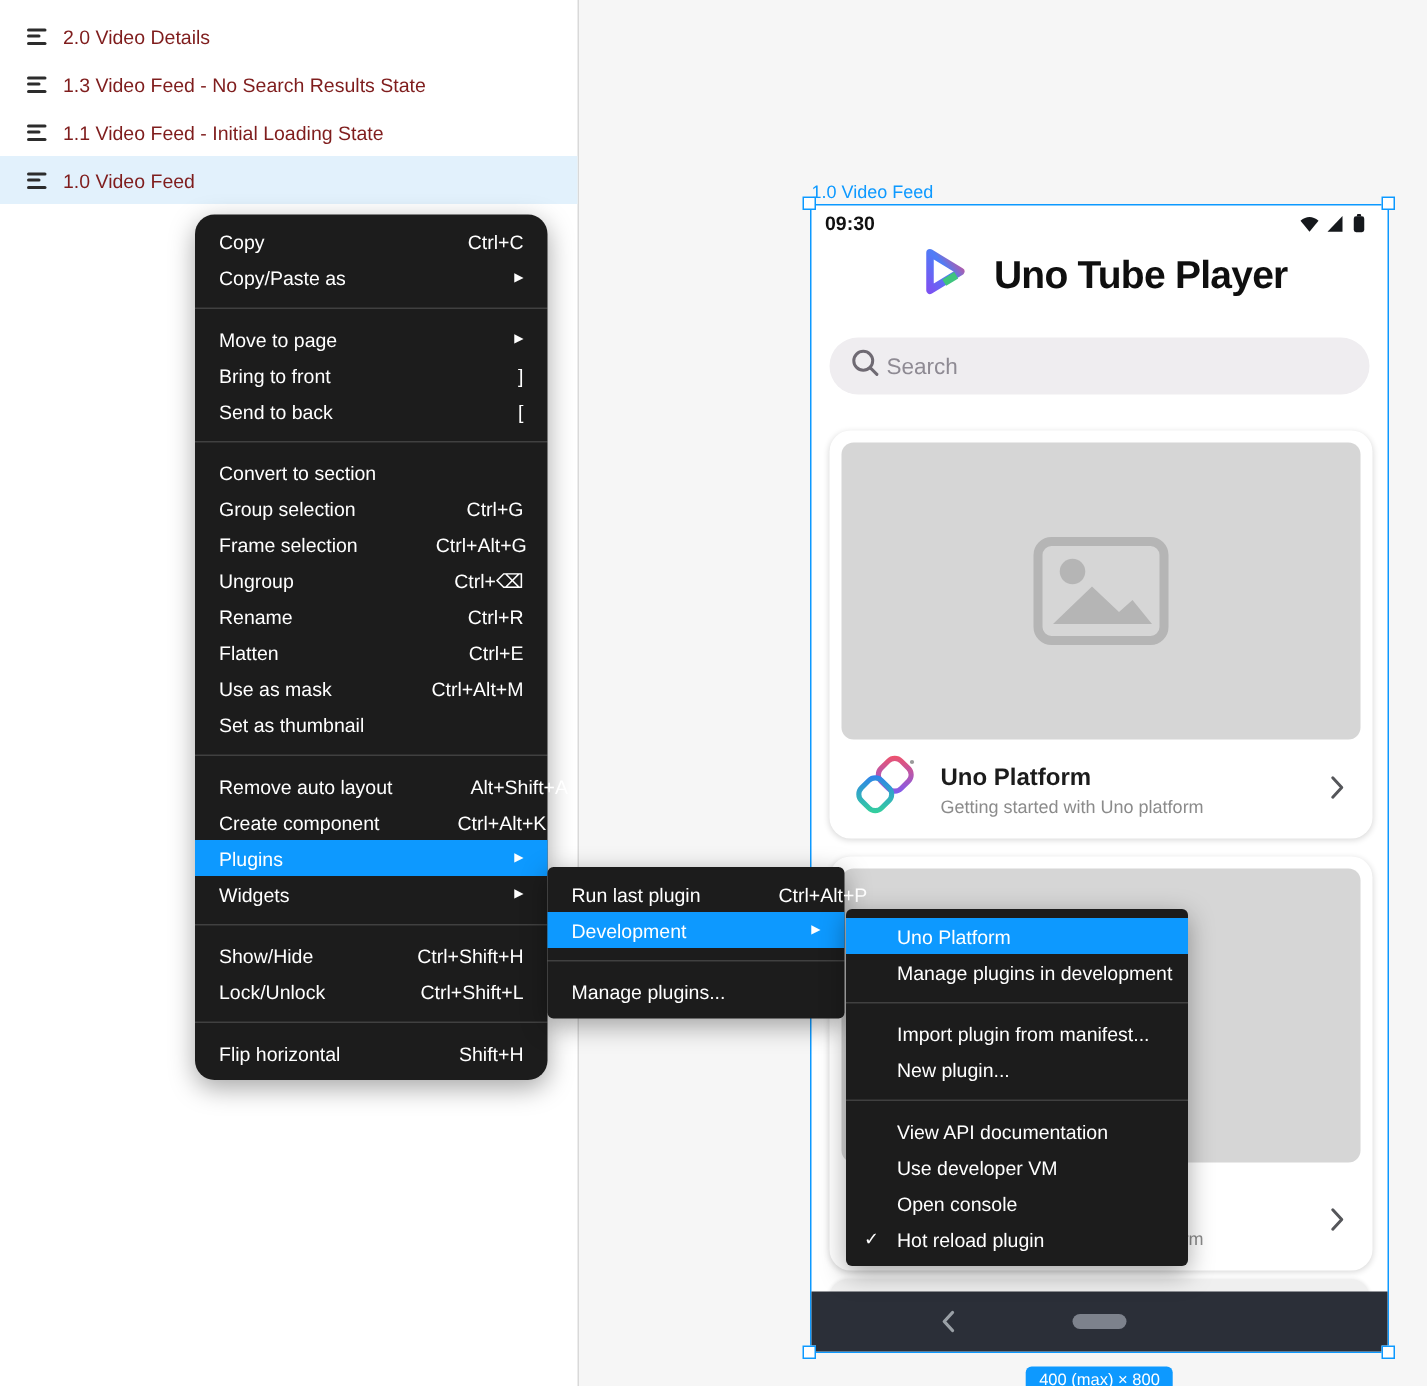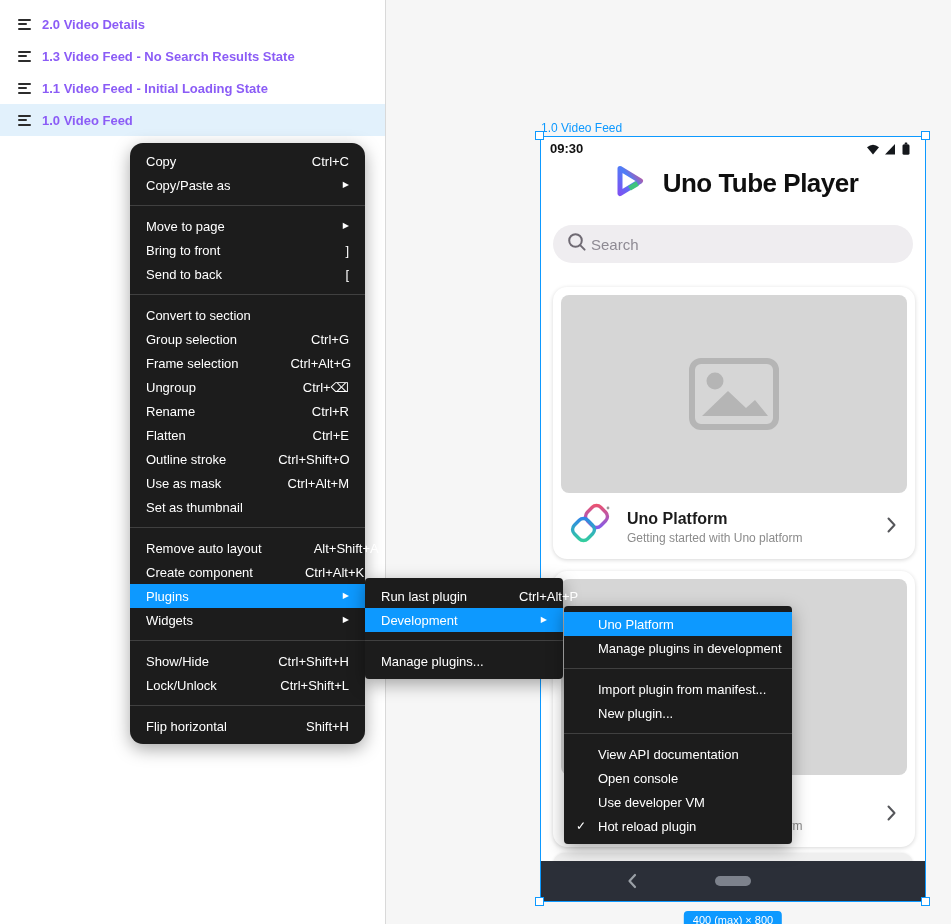--- a/index.html
+++ b/index.html
@@ -1,21 +1,21 @@
 <!DOCTYPE html>
 <html><head>
 <meta charset="utf-8">
 <style>
   * { margin:0; padding:0; box-sizing:border-box; }
   html,body { width:951px; height:924px; overflow:hidden; font-family:"Liberation Sans", sans-serif; }
   body { position:relative; background:#f6f6f6; }
 
   
   .sidebar { position:absolute; left:0; top:0; width:386px; height:924px; background:#ffffff; border-right:1px solid #d9d9d9; z-index:1; }
-  .layer-row { height:32px; display:flex; align-items:center; padding-left:18px; gap:11px; font-size:13px; font-weight:700; color:#8b5cf6; cursor:default; }
+  .layer-row { height:32px; display:flex; align-items:center; padding-left:18px; gap:11px; font-size:13px; font-weight:400; color:#7f1d1d; cursor:default; }
   .layer-row.selected { background:#e2f1fc; }
   .licon { width:13px; height:11px; display:flex; flex-direction:column; justify-content:space-between; flex:0 0 auto; }
   .licon i { display:block; height:2px; background:#2c2c2c; border-radius:1px; }
   .licon i:nth-child(1){ width:13px; } .licon i:nth-child(2){ width:9px; } .licon i:nth-child(3){ width:13px; }
 
   
   .menu { position:absolute; background:#1c1c1c; color:#fff; padding:6px 0; box-shadow:0 5px 17px rgba(0,0,0,.35); font-size:13px; }
   .menu-main { left:130px; top:143px; width:235px; border-radius:13px; z-index:10; }
   .menu-plugins { left:365px; top:578px; width:198px; border-radius:4px; z-index:11; }
   .menu-dev { left:564px; top:606px; width:228px; border-radius:4px; z-index:12; }
@@ -256,24 +256,20 @@
   </div>
   <div class="mrow">
     <span class="ml">Rename</span>
     <span class="ms">Ctrl+R</span>
   </div>
   <div class="mrow">
     <span class="ml">Flatten</span>
     <span class="ms">Ctrl+E</span>
   </div>
   <div class="mrow">
-    <span class="ml">Outline stroke</span>
-    <span class="ms">Ctrl+Shift+O</span>
-  </div>
-  <div class="mrow">
     <span class="ml">Use as mask</span>
     <span class="ms">Ctrl+Alt+M</span>
   </div>
   <div class="mrow">
     <span class="ml">Set as thumbnail</span>
   </div>
   <div class="msep"></div>
   <div class="mrow">
     <span class="ml">Remove auto layout</span>
     <span class="ms">Alt+Shift+A</span>
@@ -333,22 +329,22 @@
     <span class="ml">Import plugin from manifest...</span>
   </div>
   <div class="mrow indent">
     <span class="ml">New plugin...</span>
   </div>
   <div class="msep"></div>
   <div class="mrow indent">
     <span class="ml">View API documentation</span>
   </div>
   <div class="mrow indent">
+    <span class="ml">Use developer VM</span>
+  </div>
+  <div class="mrow indent">
     <span class="ml">Open console</span>
-  </div>
-  <div class="mrow indent">
-    <span class="ml">Use developer VM</span>
   </div>
   <div class="mrow indent">
     <span class="check">✓</span>
     <span class="ml">Hot reload plugin</span>
   </div>
 </div>
 
 </body></html>

